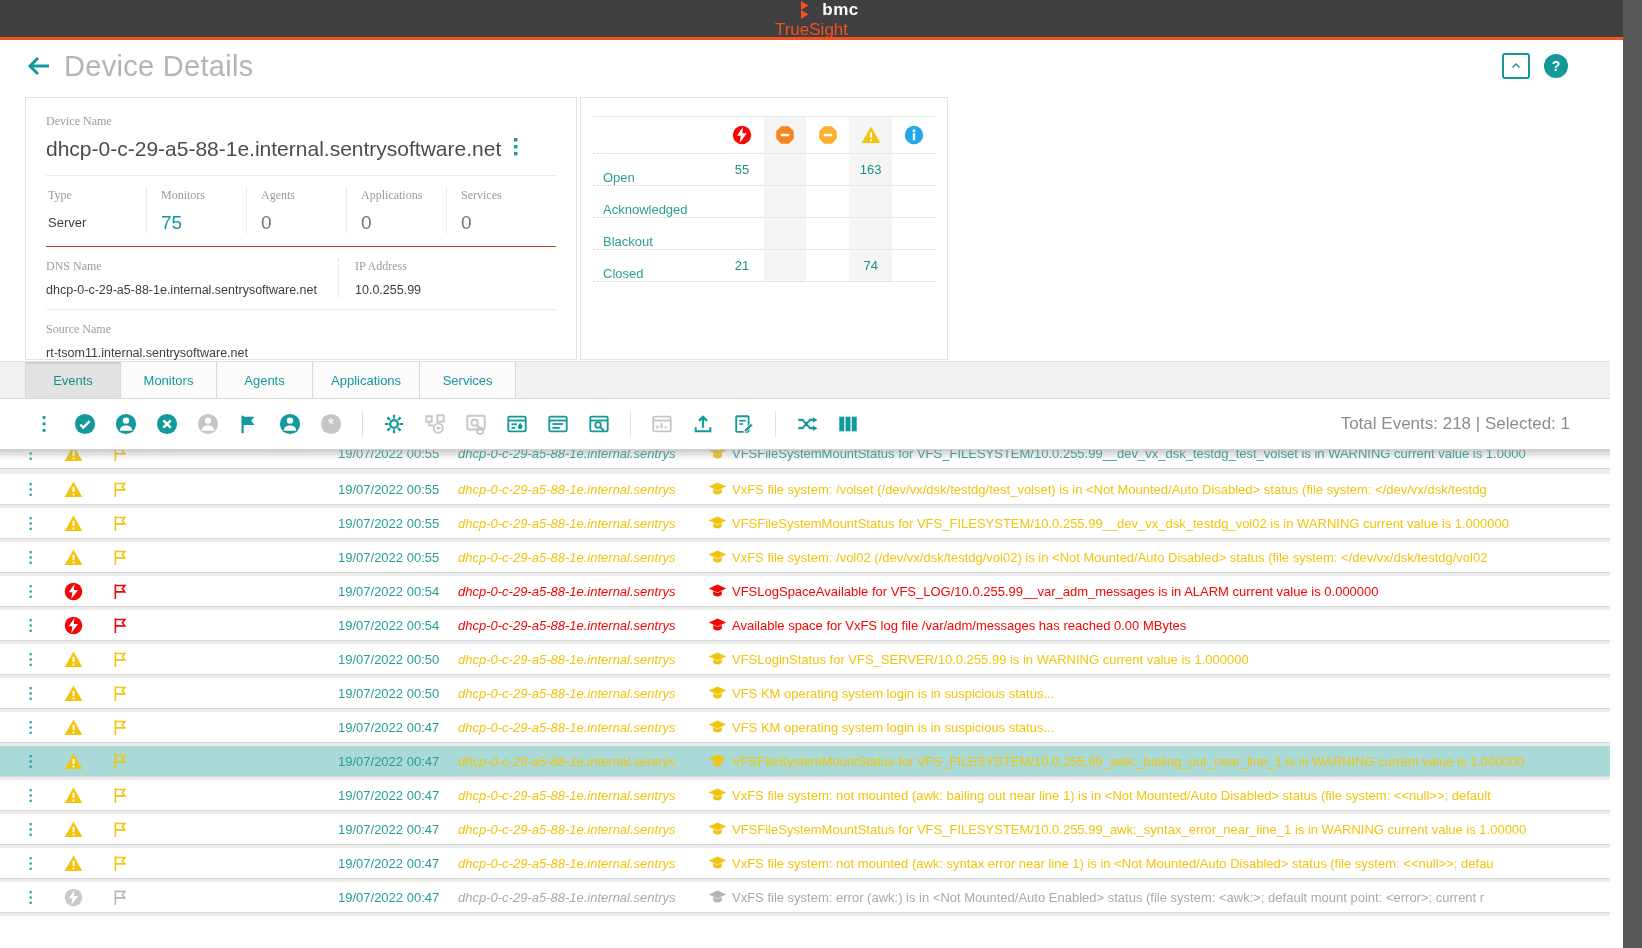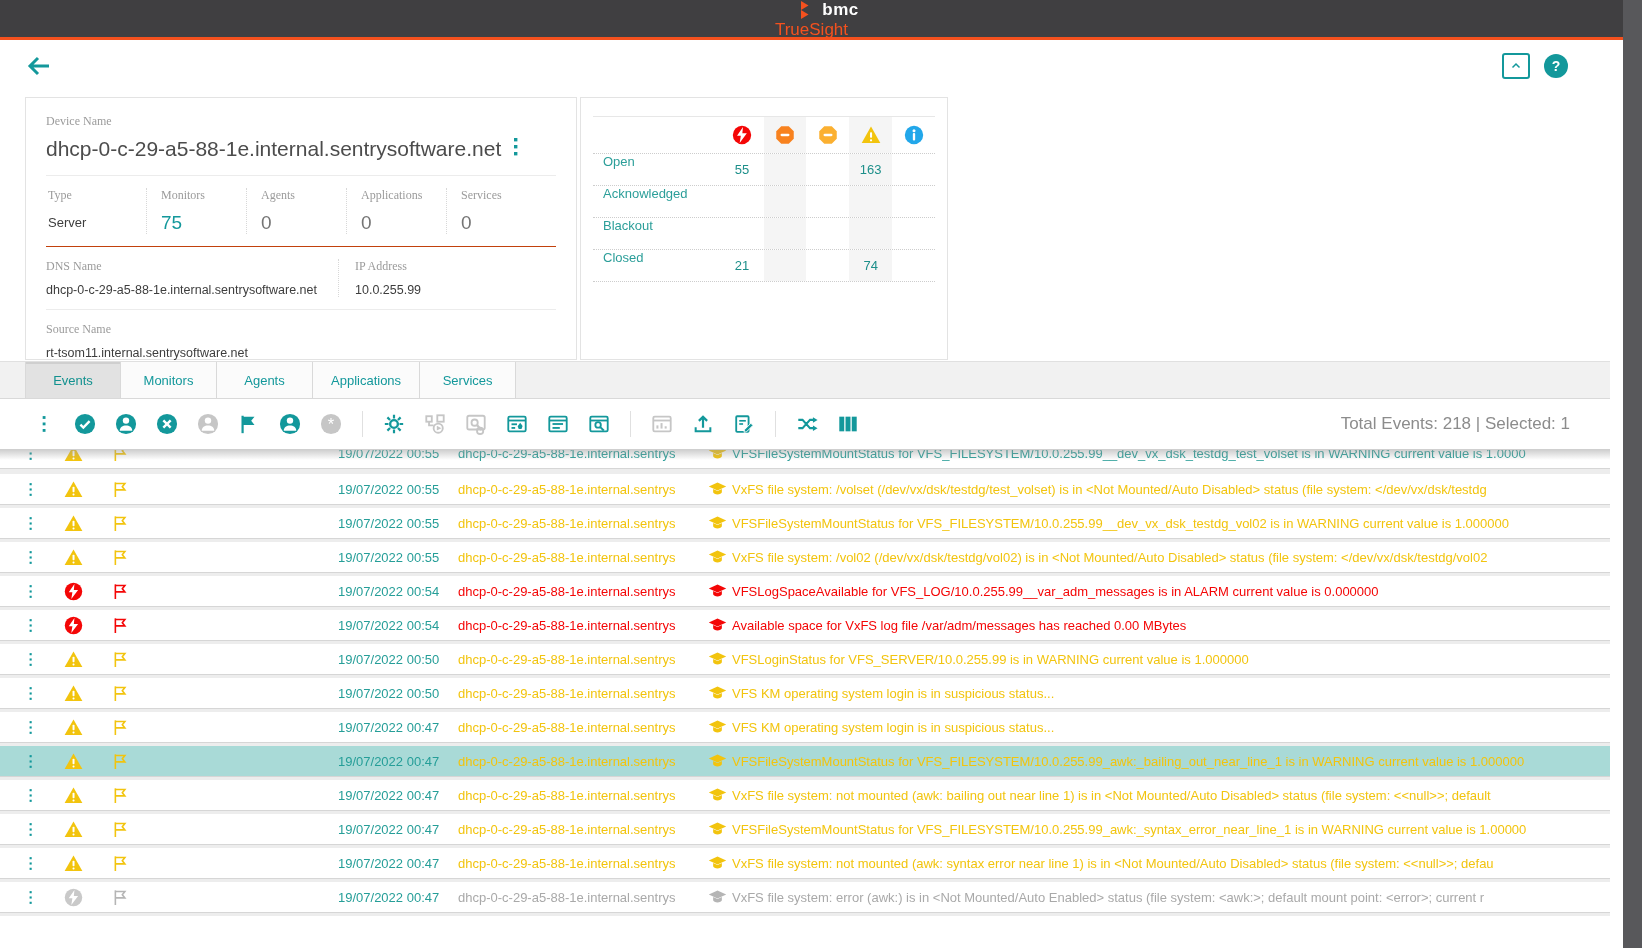--- a/index.html
+++ b/index.html
@@ -45,21 +45,21 @@
   .statval{font-size:19px;color:#757575;margin-top:9px;}
   .statval.small{font-size:13px;color:#3d3d3d;margin-top:12px;}
   .statval.accent{color:#13989b;}
   .dnsrow{display:flex;margin-top:12px;padding-bottom:12px;border-bottom:1px solid #ececec;}
   .dnscol{padding-right:16px;}
   .dnscol.ip{border-left:1px dotted #d8d8d8;padding-left:16px;}
   .dnsval{font-size:12.5px;color:#3d3d3d;margin-top:9px;}
   .srcrow{margin-top:12px;}
   
   .sum-table{margin-top:4px;border-top:1px solid #e7e7e7;}
-  .sum-row{display:flex;align-items:flex-start;height:31px;border-bottom:1px dotted #cdcdcd;}
+  .sum-row{display:flex;align-items:flex-end;height:31px;border-bottom:1px dotted #cdcdcd;}
   .sum-row.head{height:36px;border-bottom:1px dotted #cdcdcd;}
   .sum-label{width:118px;padding-left:10px;font-size:13px;color:#2b9e99;}
   .sum-cell{width:43px;display:flex;align-items:center;justify-content:center;font-size:13px;color:#1d8f8a;height:100%;}
   .sum-cell.stripe{background:#f5f5f5;}
   
   .tabstrip{position:absolute;left:0;top:361px;width:1610px;height:38px;background:#f1f1f1;
     border-top:1px solid #e0e0e0;border-bottom:1px solid #d9d9d9;display:flex;box-sizing:border-box;}
   .tab{min-width:96px;padding:0 18px;box-sizing:border-box;display:flex;align-items:center;justify-content:center;
     font-size:13px;color:#13989b;background:#fbfbfb;border-right:1px solid #d9d9d9;cursor:pointer;}
   .tab:first-child{border-left:1px solid #d9d9d9;margin-left:25px;}
@@ -81,21 +81,21 @@
   .rowwrap.partial .erow{margin-top:-12px;}
   .erow{background:#fff;height:30px;display:grid;align-items:center;
     grid-template-columns:22px 26px 50px 44px 196px 120px 250px 24px 1fr;
     border-bottom:1px solid #d6d6d6;font-size:13px;white-space:nowrap;cursor:pointer;}
   .erow.selected{background:#a9dad7;}
   .cell{overflow:hidden;}
   .c-dots{grid-column:2;display:flex;justify-content:flex-start;}
   .c-sev{grid-column:3;display:flex;justify-content:center;}
   .c-flag{grid-column:4;display:flex;justify-content:center;}
   .c-time{grid-column:6;color:#259e98;}
-  .c-dev{grid-column:7;}
+  .c-dev{grid-column:7;font-style:italic;}
   .c-cap{grid-column:8;display:flex;}
   .c-msg{grid-column:9;padding-right:8px;}
   .t-warn{color:#f2c40e;}
   .t-alarm{color:#f40606;}
   .t-ok{color:#a9a9a9;}
   .t-teal{color:#2d9f99;}
 </style>
 </head>
 <body>
 
@@ -135,20 +135,21 @@
 </div>
 <div class="orangeline"></div>
 <div class="scrolltrack"></div>
 
 <div class="pagehead">
   <span class="backbtn">
     <svg width="26" height="24" viewBox="0 0 26 24">
         <path d="M12 4l-8 8 8 8M4.5 12H23" stroke="#13989b" stroke-width="3" fill="none"></path>
       </svg>
   </span>
+  <span class="pagetitle">Device Details</span>
   <span class="headicons">
     <span class="chartbox">
       <svg width="14" height="12" viewBox="0 0 24 24">
           <path d="M5 15l7-7 7 7" stroke="#13989b" stroke-width="3" fill="none"></path>
         </svg>
     </span>
     <span class="helpbtn">?</span>
   </span>
 </div>
 

